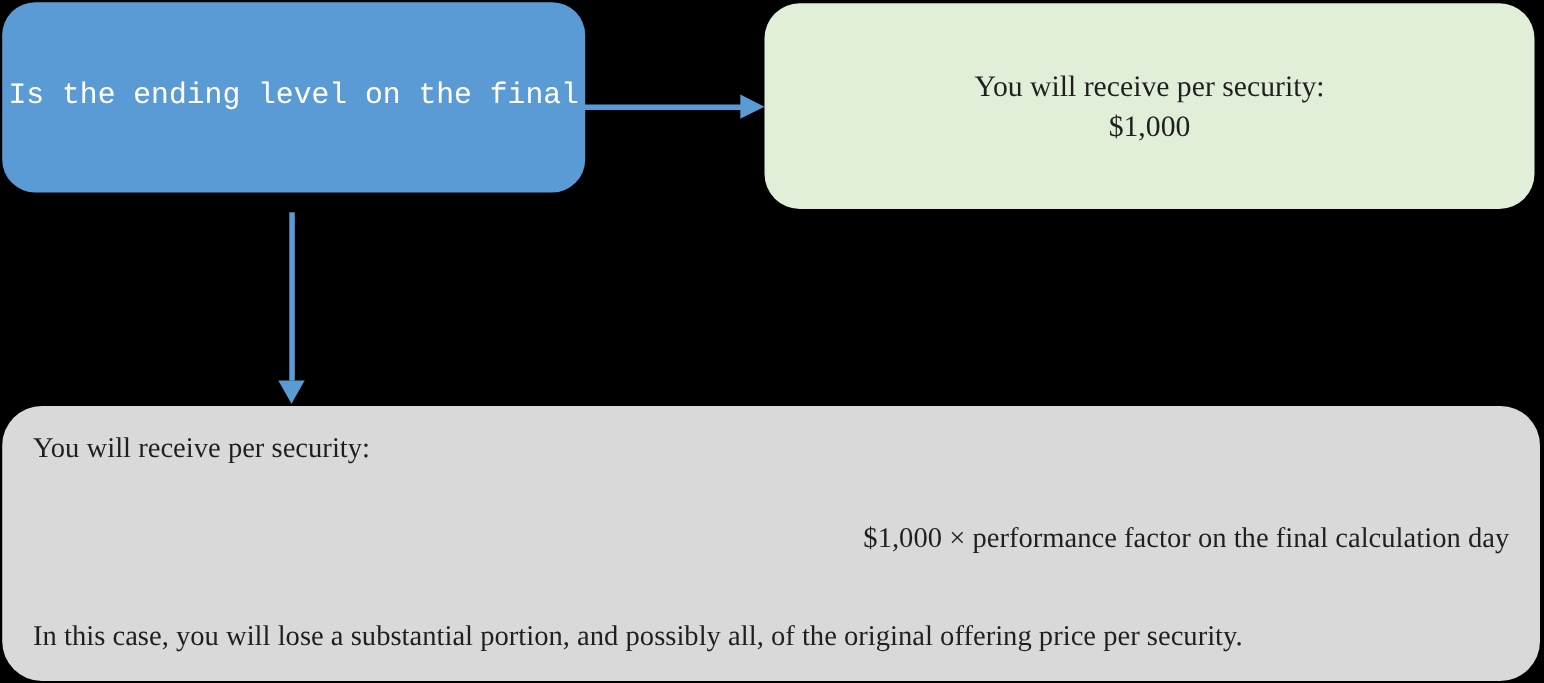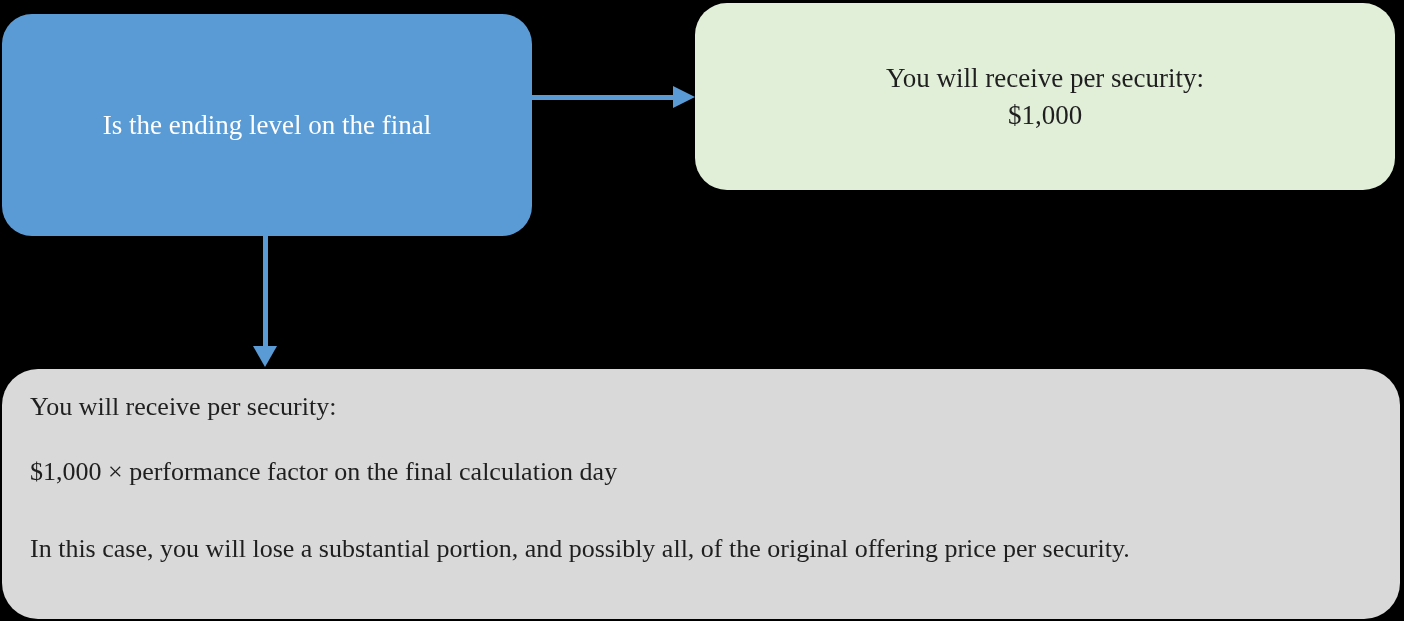--- a/index.html
+++ b/index.html
@@ -19,28 +19,29 @@
   }
   .canvas{
     position:relative;
     width:1404px;
     height:621px;
     background:var(--background);
     overflow:hidden;
   }
   .box{position:absolute;}
   .decision-box{
-    left:2px; top:14px; width:530px; height:222px;
+    left:2px; top:2px; width:530px; height:173px;
     background:var(--box-blue);
     border-radius:30px;
     display:flex; flex-direction:column;
     align-items:center; justify-content:center;
     color:var(--text-on-blue);
     font-size:27px; line-height:37px;
     text-align:center;
+    font-family:Liberation Mono, monospace;
   }
   .positive-box{
     left:695px; top:3px; width:700px; height:187px;
     background:var(--box-green);
     border-radius:32px;
     display:flex; flex-direction:column;
     align-items:center; justify-content:center;
     color:var(--text-dark);
     font-size:27px; line-height:37px;
     text-align:center;
@@ -48,22 +49,22 @@
   .negative-box{
     left:2px; top:369px; width:1398px; height:250px;
     background:var(--box-gray);
     border-radius:36px;
     color:var(--text-dark);
     font-size:26px;
     padding:20px 28px;
   }
   .negative-box p{line-height:35px;white-space:nowrap;}
   .negative-box .intro{text-align:left;}
-  .negative-box .formula{text-align:left;margin-top:30px;}
-  .negative-box .note{text-align:left;margin-top:42px;}
+  .negative-box .formula{text-align:right;margin-top:47px;}
+  .negative-box .note{text-align:left;margin-top:54px;}
   .arrow-line{position:absolute;background:var(--arrow-blue);}
   .arrow-right-line{left:530px;top:95px;width:145px;height:5px;}
   .arrow-right-head{
     position:absolute;left:673px;top:86px;width:0;height:0;
     border-top:11px solid transparent;
     border-bottom:11px solid transparent;
     border-left:22px solid var(--arrow-blue);
   }
   .arrow-down-line{left:263px;top:193px;width:5px;height:153px;}
   .arrow-down-head{

